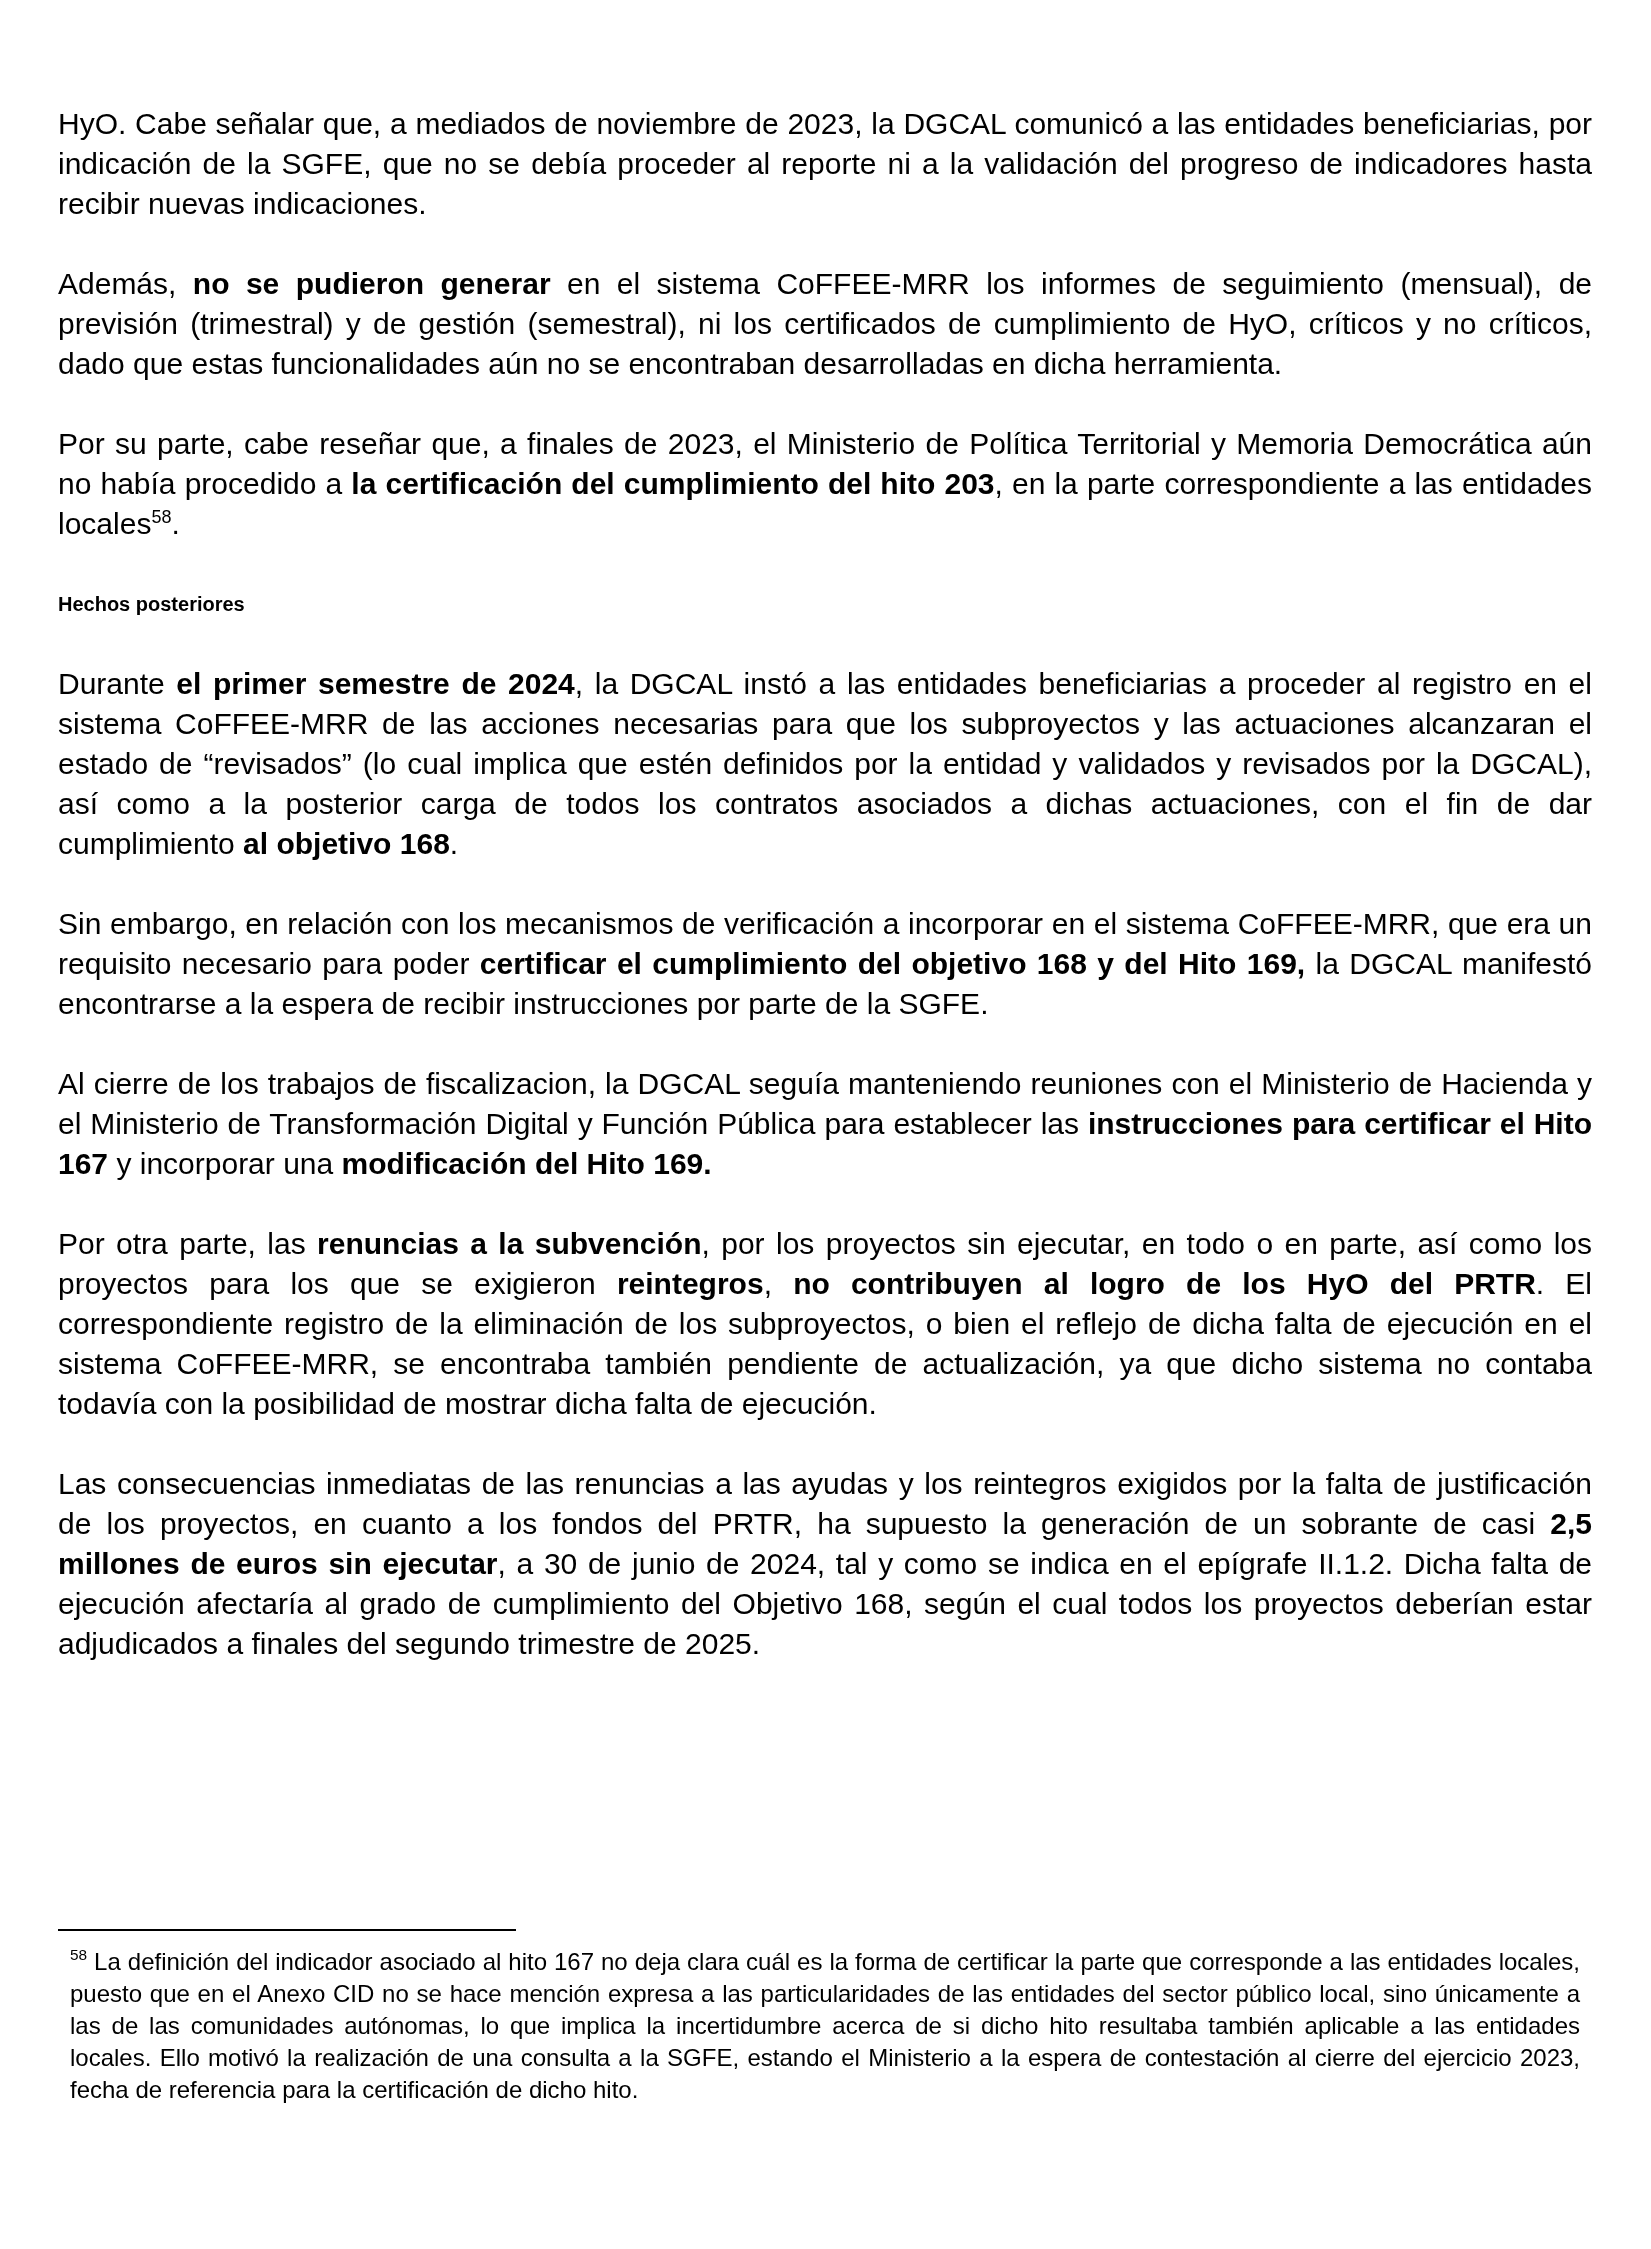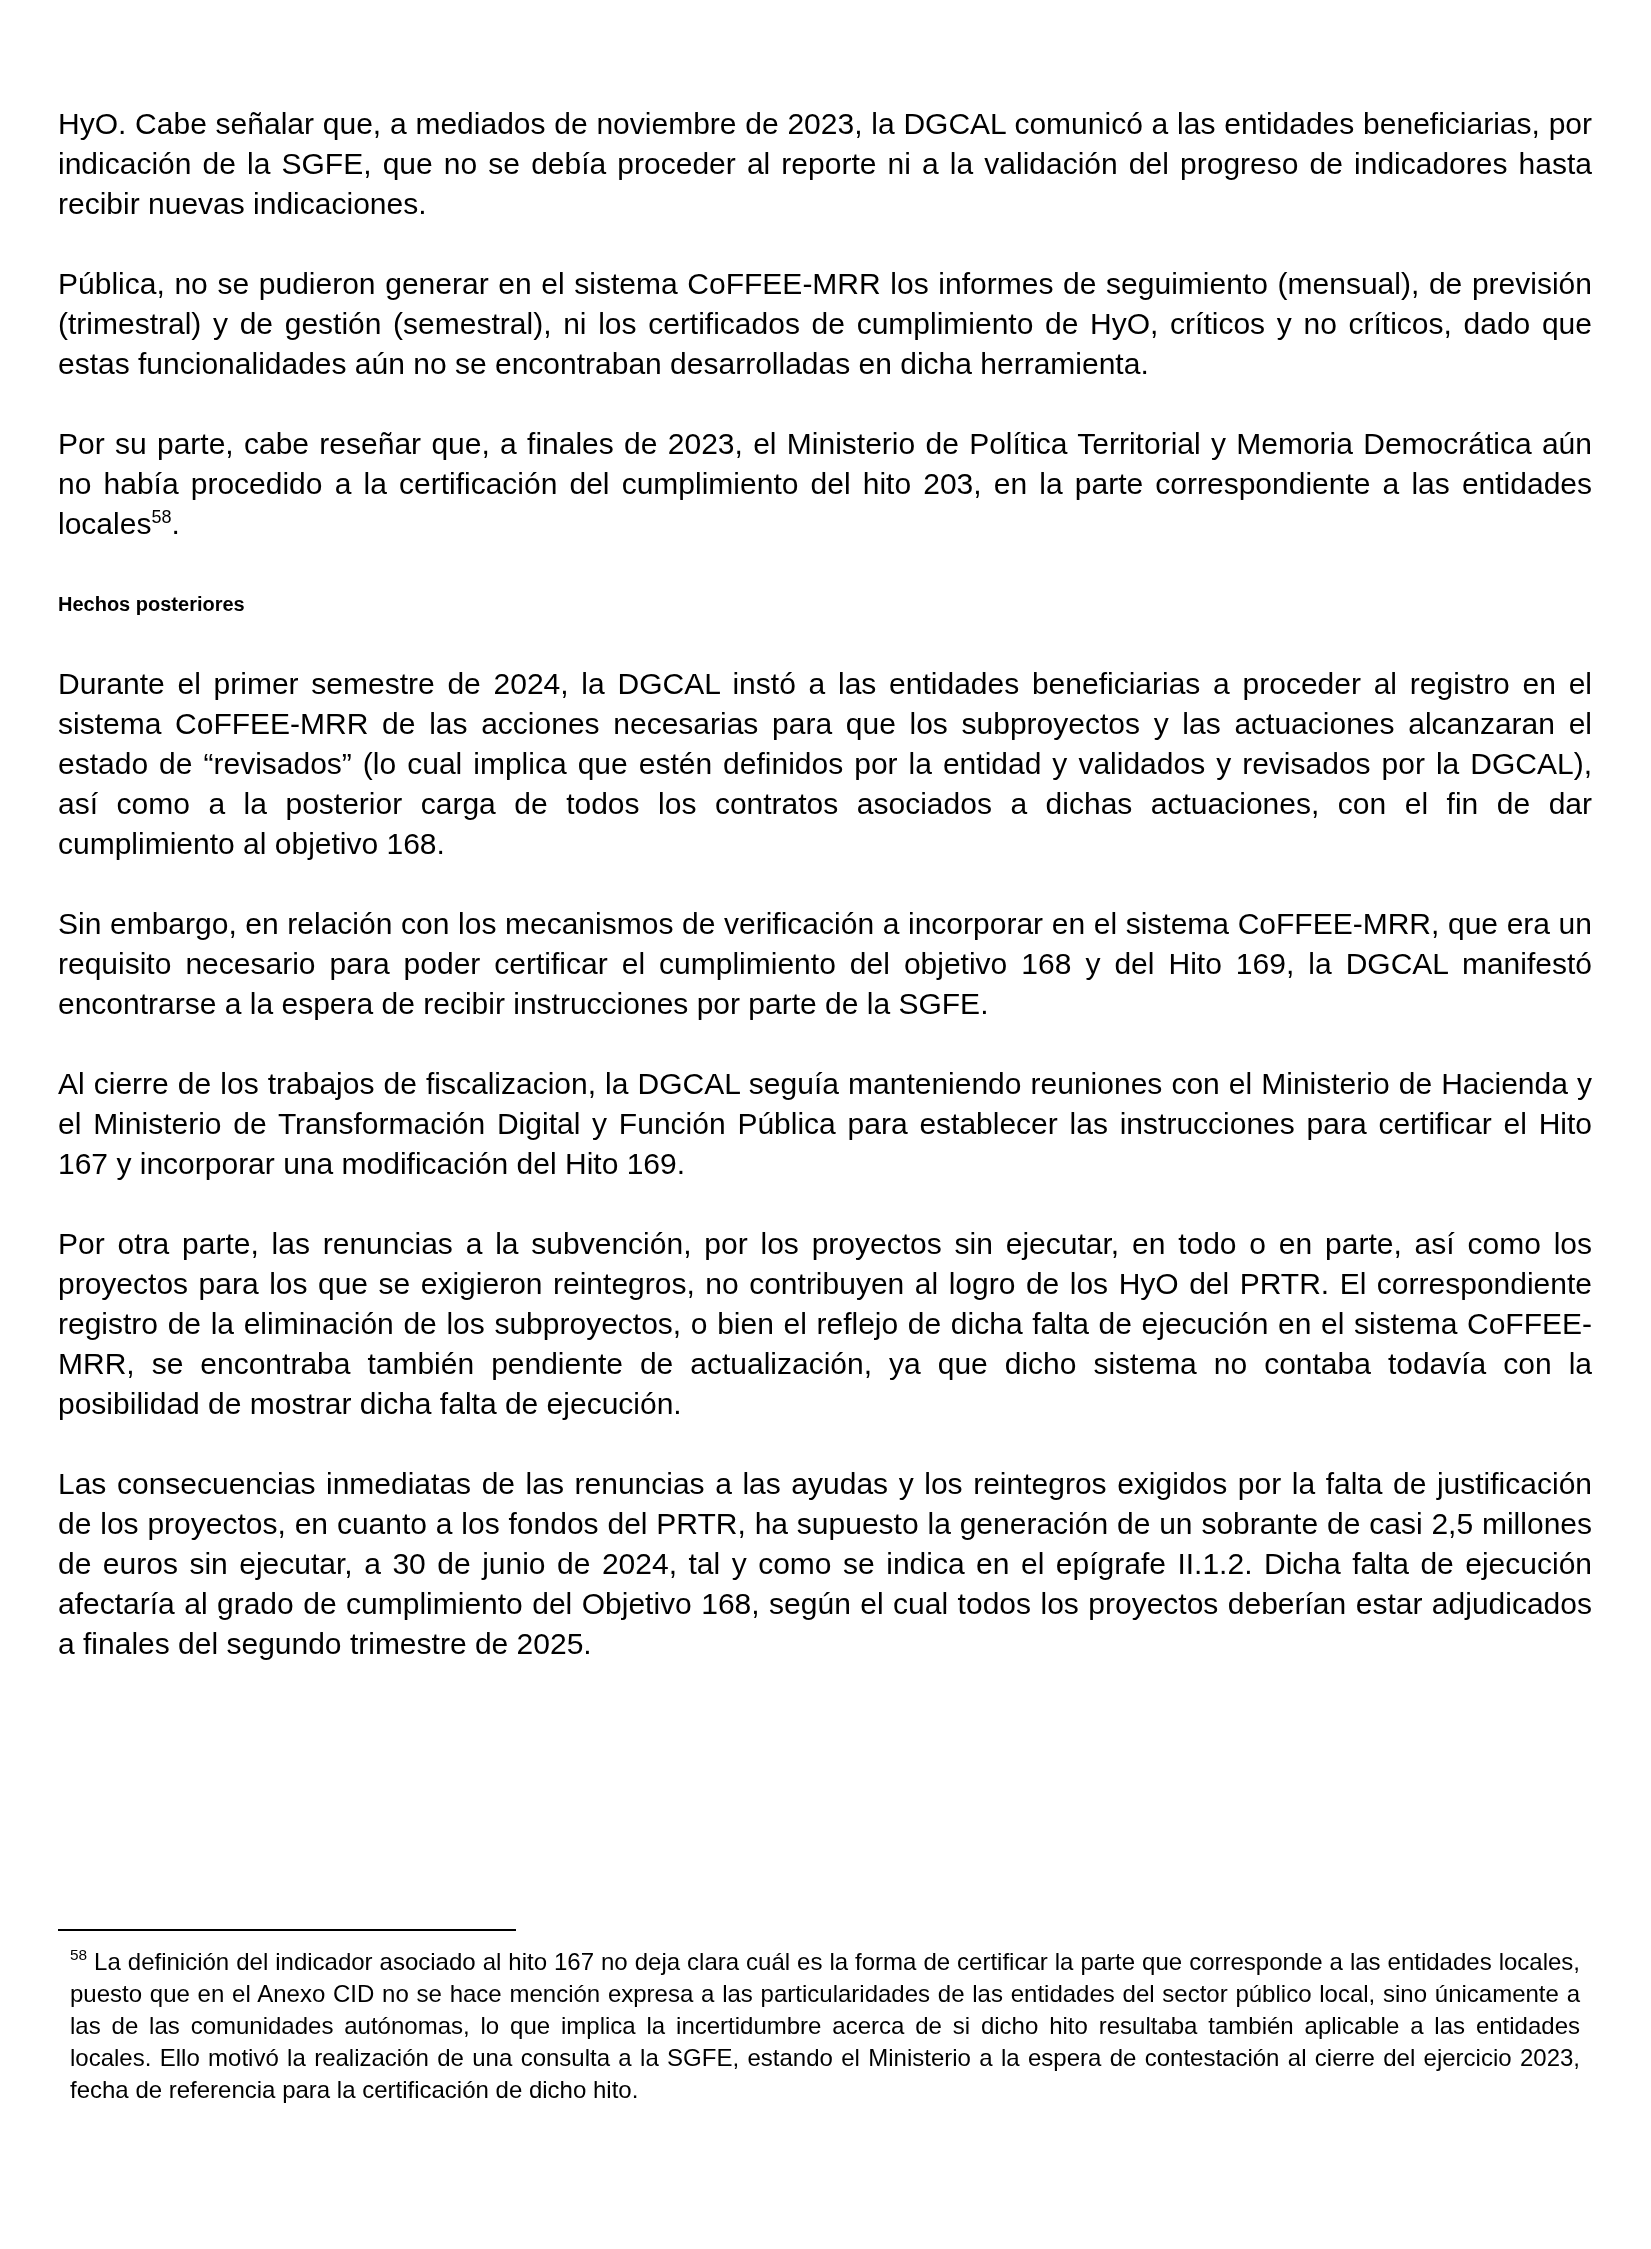--- a/index.html
+++ b/index.html
@@ -20,21 +20,21 @@
     left: 58px;
     top: 104px;
     width: 1534px;
   }
   .para {
     font-size: 30px;
     line-height: 40px;
     text-align: justify;
     margin: 0 0 40px 0;
   }
-  .para b { font-weight: normal; }
+  .para b { font-weight: bold; }
   .heading {
     font-size: 20px;
     line-height: 40px;
     font-weight: bold;
     margin: 0 0 40px 0;
   }
   sup.fnref {
     font-size: 18px;
     line-height: 0;
     vertical-align: 11.3px;
@@ -66,21 +66,21 @@
 </head>
 <body>
 
 <div class="page">
 
   <p class="para">
     <span>HyO. Cabe señalar que, a mediados de noviembre de 2023, la DGCAL comunicó a las entidades beneficiarias, por indicación de la SGFE, que no se debía proceder al reporte ni a la validación del progreso de indicadores hasta recibir nuevas indicaciones.</span>
   </p>
 
   <p class="para">
-    <span>Pública, </span><b>no se pudieron generar</b><span> en el sistema CoFFEE-MRR los informes de seguimiento (mensual), de previsión (trimestral) y de gestión (semestral), ni los certificados de cumplimiento de HyO, críticos y no críticos, dado que estas funcionalidades aún no se encontraban desarrolladas en dicha herramienta.</span>
+    <span>Además, </span><b>no se pudieron generar</b><span> en el sistema CoFFEE-MRR los informes de seguimiento (mensual), de previsión (trimestral) y de gestión (semestral), ni los certificados de cumplimiento de HyO, críticos y no críticos, dado que estas funcionalidades aún no se encontraban desarrolladas en dicha herramienta.</span>
   </p>
 
   <p class="para">
     <span>Por su parte, cabe reseñar que, a finales de 2023, el Ministerio de Política Territorial y Memoria Democrática aún no había procedido a </span><b>la certificación del cumplimiento del hito 203</b><span>, en la parte correspondiente a las entidades locales</span><sup class="fnref">58</sup><span>.</span>
   </p>
 
   <p class="heading">Hechos posteriores</p>
 
   <p class="para">
     <span>Durante </span><b>el primer semestre de 2024</b><span>, la DGCAL instó a las entidades beneficiarias a proceder al registro en el sistema CoFFEE-MRR de las acciones necesarias para que los subproyectos y las actuaciones alcanzaran el estado de “revisados” (lo cual implica que estén definidos por la entidad y validados y revisados por la DGCAL), así como a la posterior carga de todos los contratos asociados a dichas actuaciones, con el fin de dar cumplimiento </span><b>al objetivo 168</b><span>.</span>

